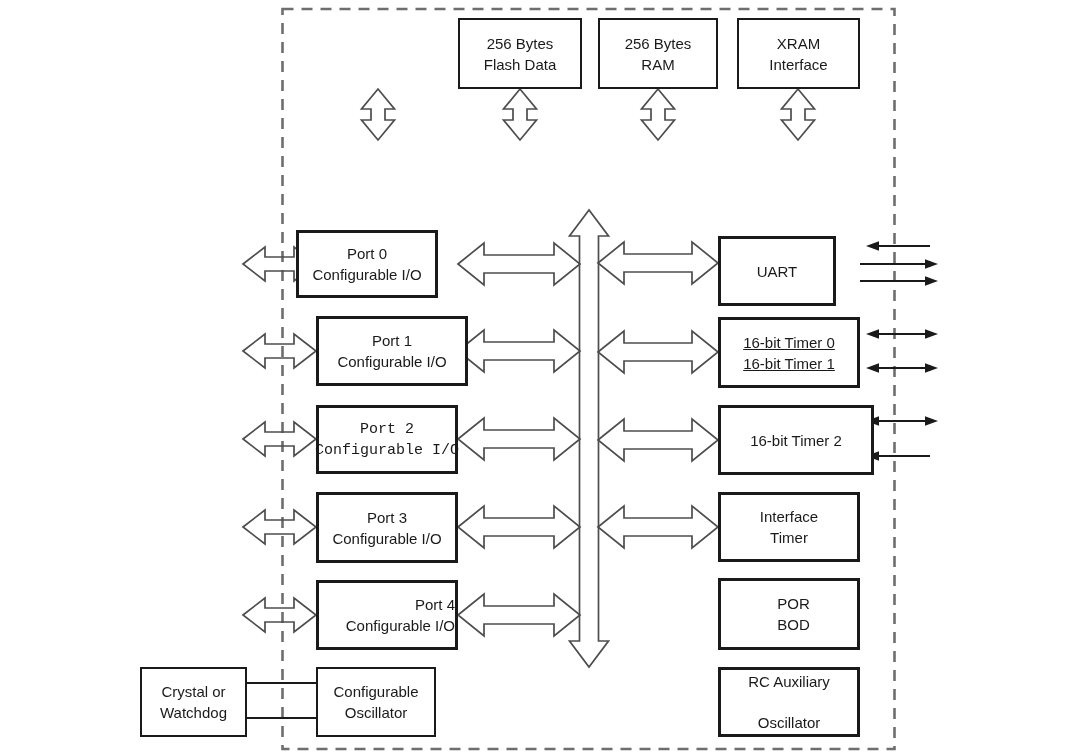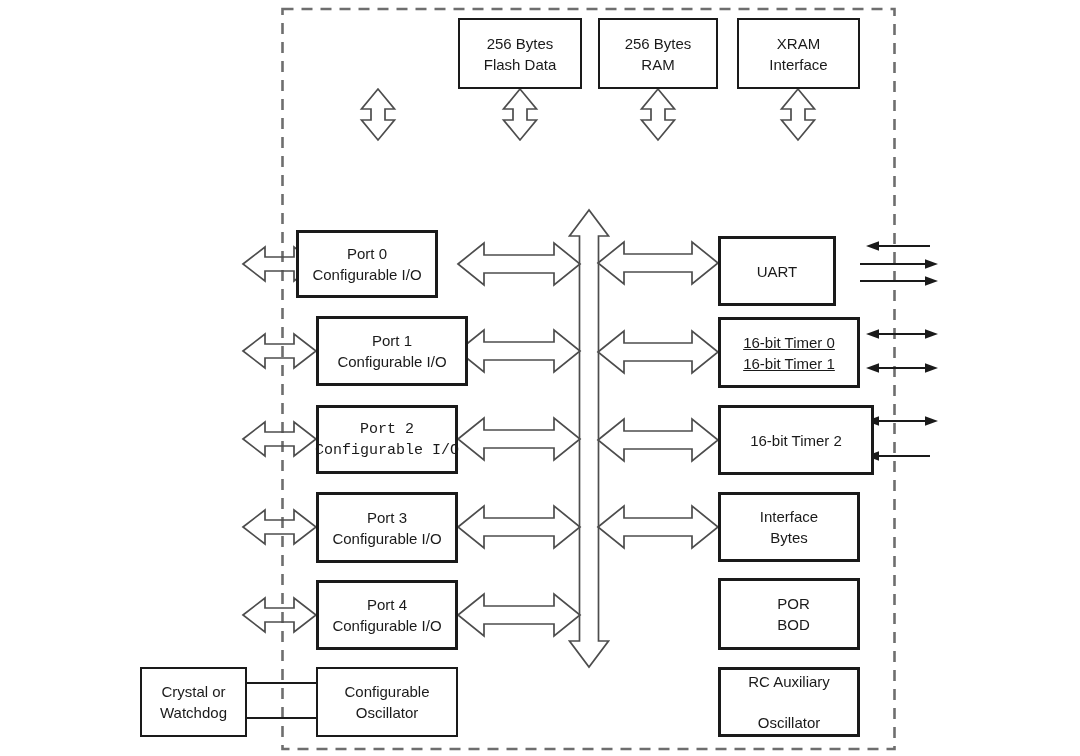--- a/index.html
+++ b/index.html
@@ -101,50 +101,50 @@
     <span>Configurable I/O</span>
   </div>
   <div class="box heavy" style="left:316px; top:405px; width:142px; height:69px;font-family:Liberation Mono, monospace;">
     <span>Port 2</span>
     <span>Configurable I/O</span>
   </div>
   <div class="box heavy" style="left:316px; top:492px; width:142px; height:71px;text-align:center;">
     <span>Port 3</span>
     <span>Configurable I/O</span>
   </div>
-  <div class="box heavy" style="left:316px; top:580px; width:142px; height:70px;">
+  <div class="box heavy" style="left:316px; top:580px; width:142px; height:70px;align-items:flex-end;">
     <span>Port 4</span>
     <span>Configurable I/O</span>
   </div>
 
   <div class="box heavy" style="left:718px; top:236px; width:118px; height:70px;">
     <span>UART</span>
   </div>
   <div class="box heavy" style="left:718px; top:317px; width:142px; height:71px;text-decoration:underline;">
     <span>16-bit Timer 0</span>
     <span>16-bit Timer 1</span>
   </div>
   <div class="box heavy" style="left:718px; top:405px; width:156px; height:70px;">
     <span>16-bit Timer 2</span>
   </div>
   <div class="box heavy" style="left:718px; top:492px; width:142px; height:70px;">
     <span>Interface</span>
-    <span>Bytes</span>
+    <span>Timer</span>
   </div>
   <div class="box heavy" style="left:718px; top:578px; width:142px; height:72px;padding-left:9px;">
     <span>POR</span>
     <span>BOD</span>
   </div>
   <div class="box heavy" style="left:718px; top:667px; width:142px; height:70px;gap:20px;">
     <span>RC Auxiliary</span>
     <span>Oscillator</span>
   </div>
 
   <div class="box" style="left:140px; top:667px; width:107px; height:70px;">
     <span>Crystal or</span>
     <span>Watchdog</span>
   </div>
-  <div class="box" style="left:316px; top:667px; width:142px; height:70px;">
+  <div class="box" style="left:316px; top:667px; width:120px; height:70px;">
     <span>Configurable</span>
     <span>Oscillator</span>
   </div>
 
 </div>
 
 </body></html>

